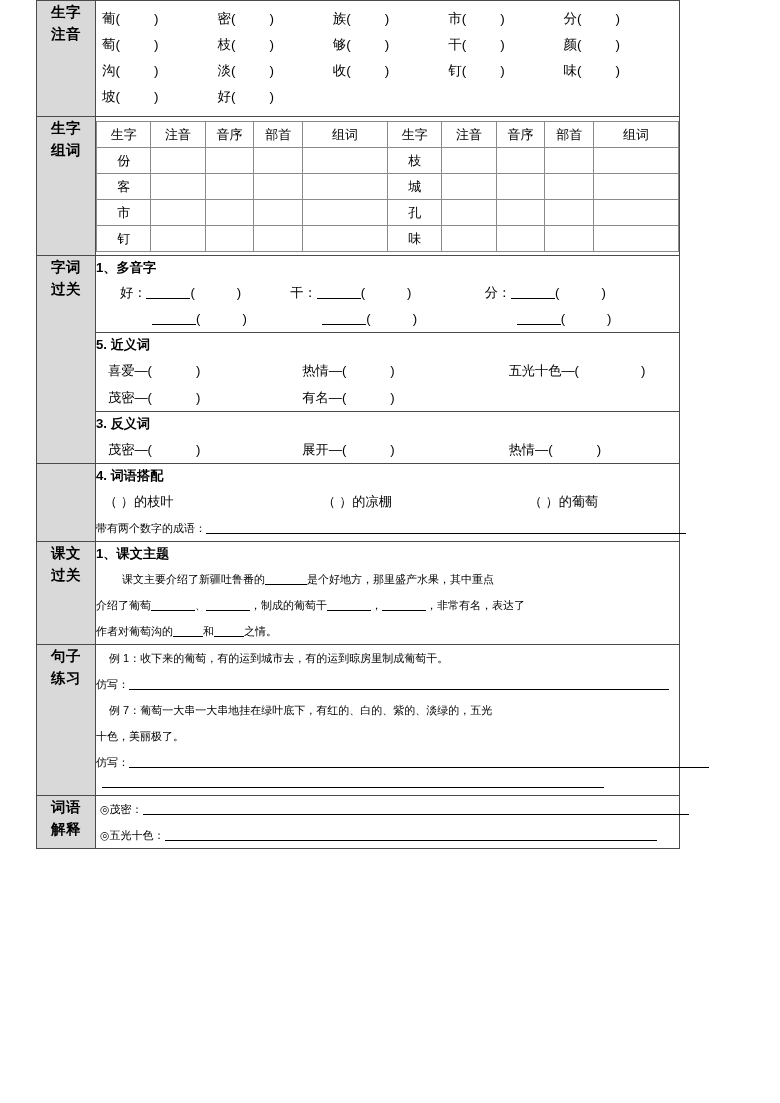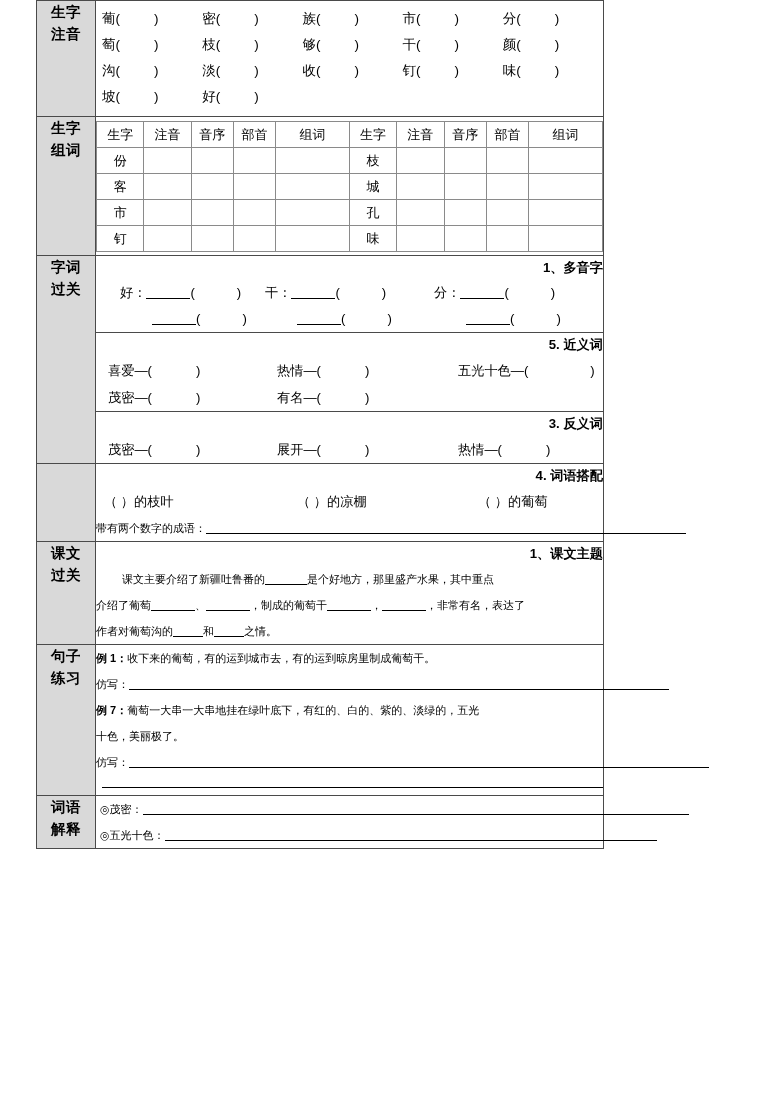--- a/index.html
+++ b/index.html
@@ -26,21 +26,21 @@
     text-align: center;
     font-size: 15.5px;
     font-weight: bold;
     letter-spacing: 1px;
     padding-top: 42px;
     padding-bottom: 13px;
     line-height: 1.2;
   }
   table.sheet {
     border-collapse: collapse;
-    width: 568px;
+    width: 644px;
     table-layout: fixed;
     border: 1.2px solid #3a3a3a;
   }
   table.sheet > tbody > tr > td {
     border: 1.1px solid #4a4a4a;
     vertical-align: top;
     padding: 0;
   }
   td.label {
     width: 58px;
@@ -99,21 +99,20 @@
   table.chars .c-yx { width: 10.0%; }
   table.chars .c-bs { width: 10.0%; }
   table.chars .c-zc { width: 17.6%; }
 
   
   .hd {
     font-size: 13.2px;
     font-weight: bold;
     line-height: 24px;
     white-space: nowrap;
-    text-align: right;
   }
   .ln {
     font-size: 11px;
     line-height: 26px;
     white-space: nowrap;
   }
   .u {
     display: inline-block;
     border-bottom: 1px solid #000;
     height: 14px;
@@ -129,21 +128,21 @@
   .duoyin .dcell { font-size: 13.2px; line-height: 26px; white-space: nowrap; }
   .duoyin .dcell.indent { padding-left: 24px; }
 
   .three {
     display: grid;
     grid-template-columns: 1fr 1fr 1fr;
     gap: 36px;
   }
   .three > div { font-size: 13.2px; line-height: 27px; white-space: nowrap; }
 
-  .kw { font-weight: bold; }
+  .kw { font-weight: normal; margin-left: 13px; }
   .blank-line {
     border-bottom: 1px solid #000;
     height: 0;
     margin: 12px 0 7px 6px;
   }
 </style>
 </head>
 <body>
 
 <div class="page">

